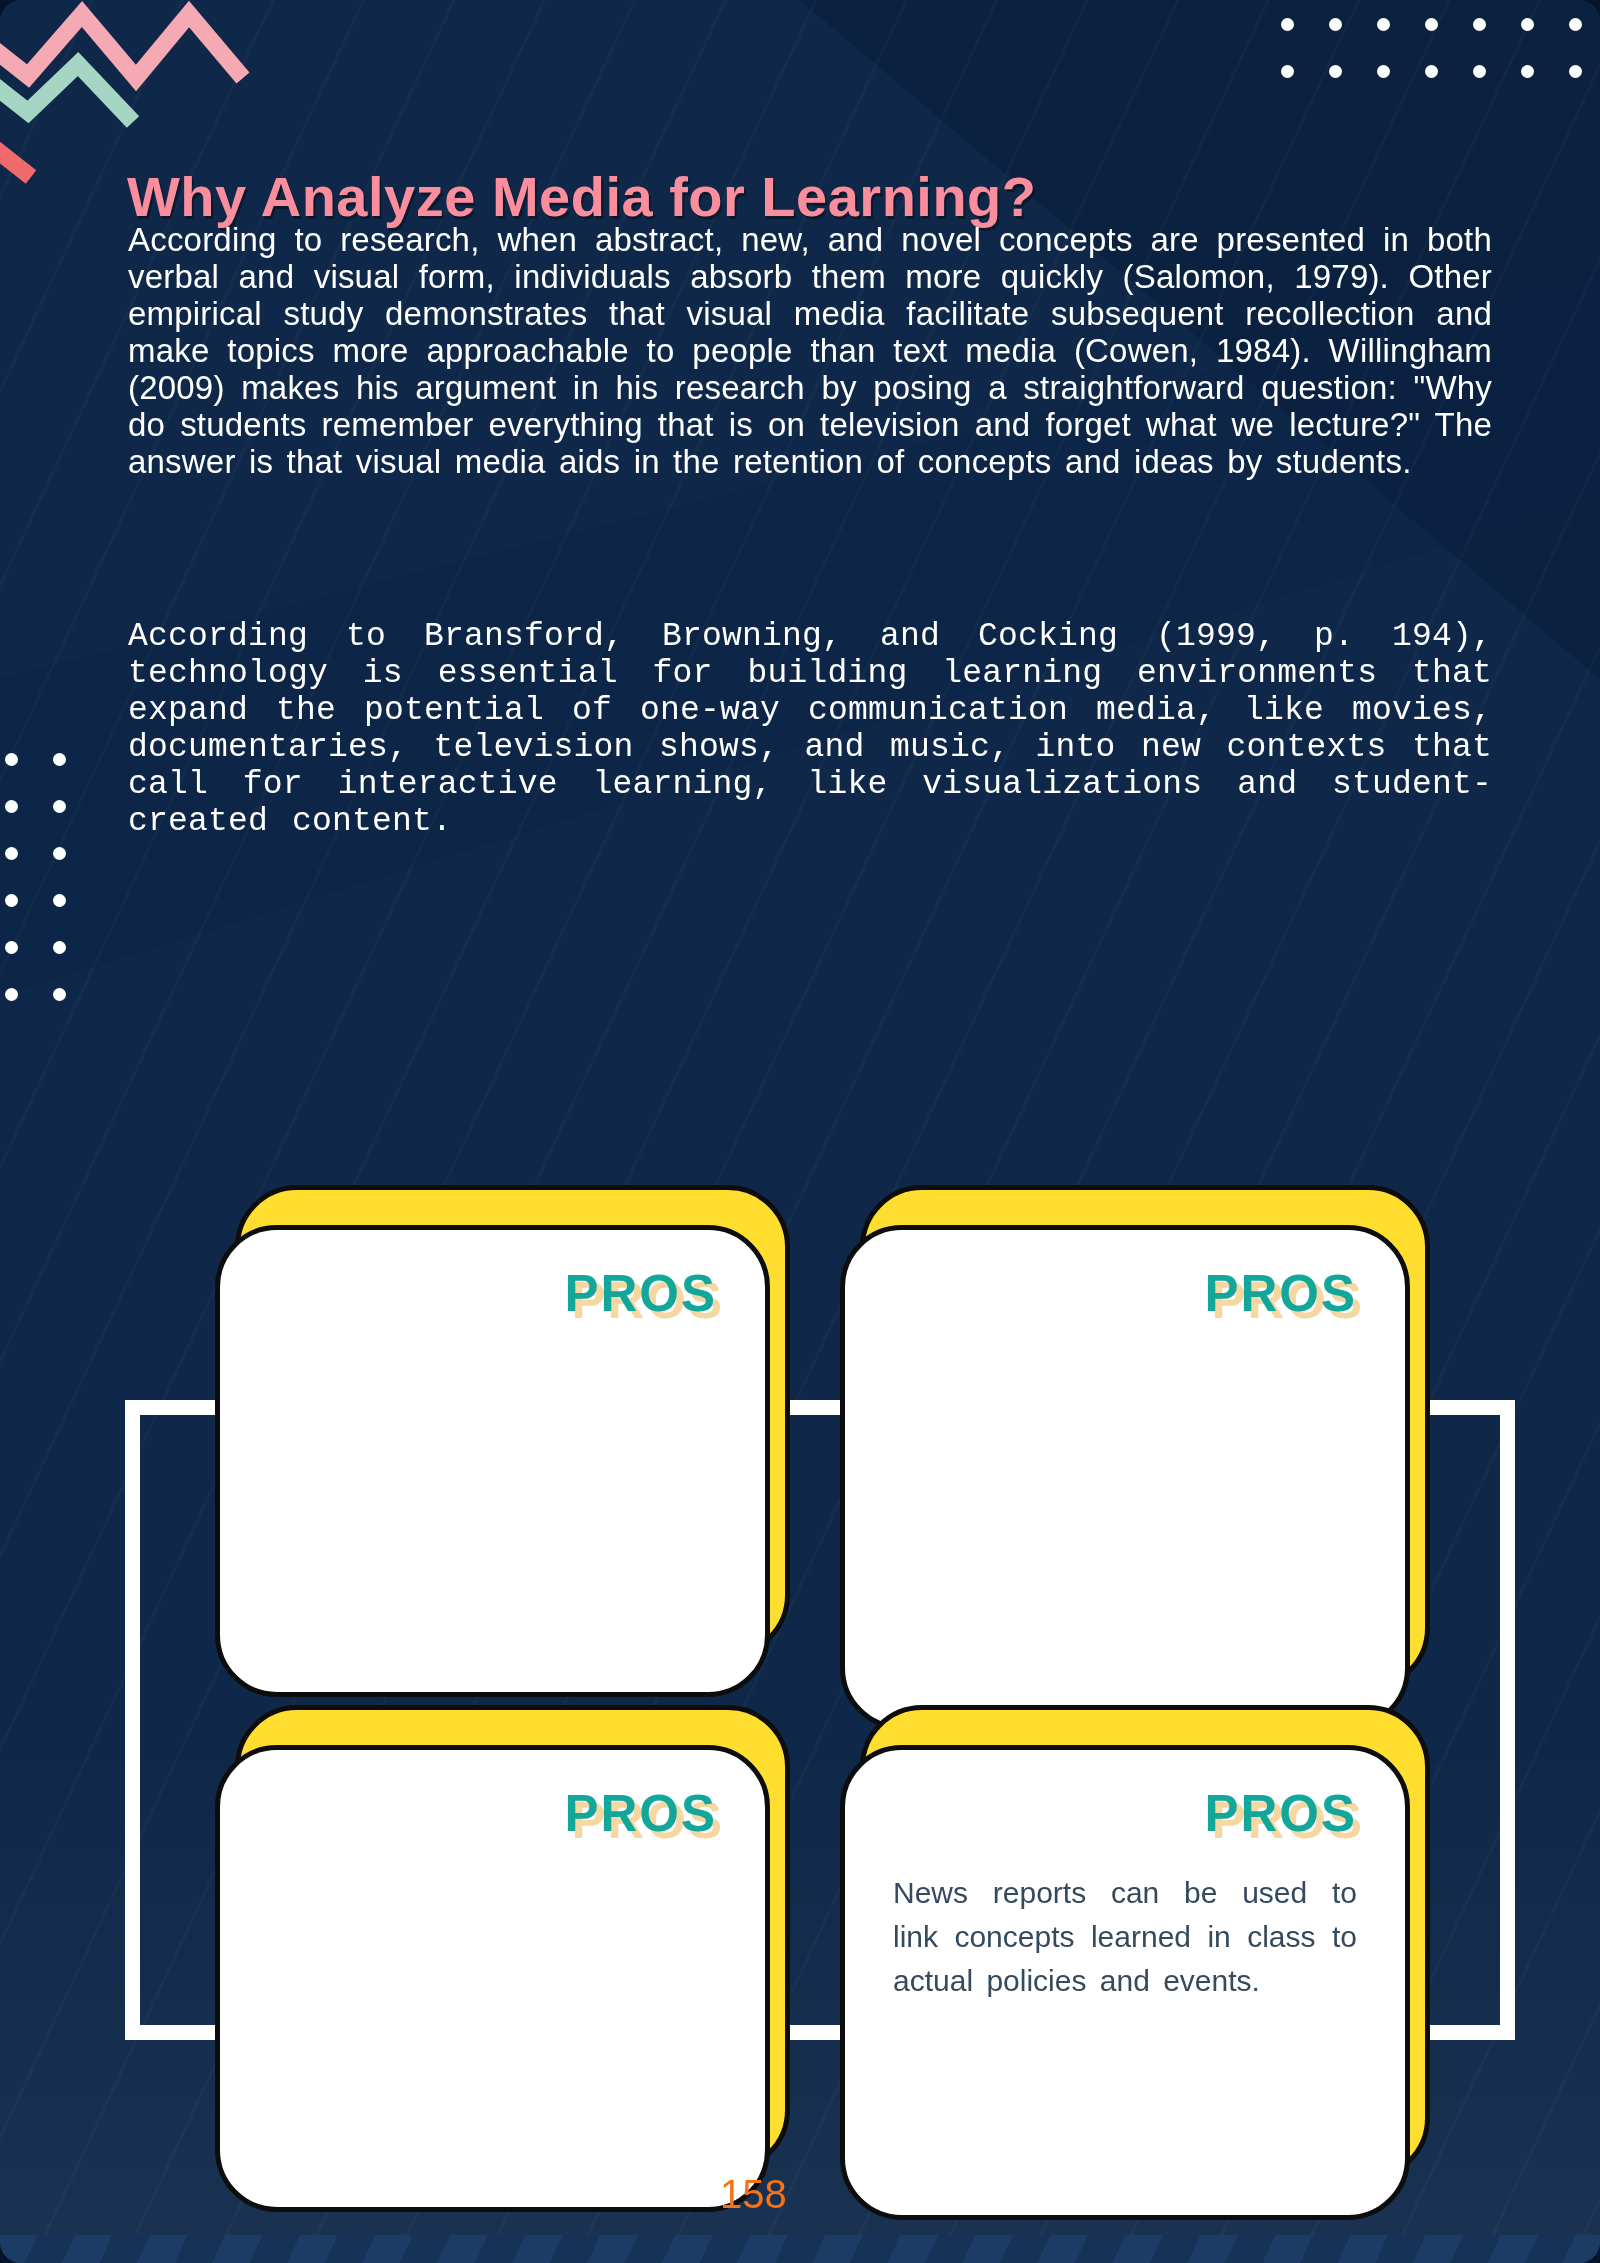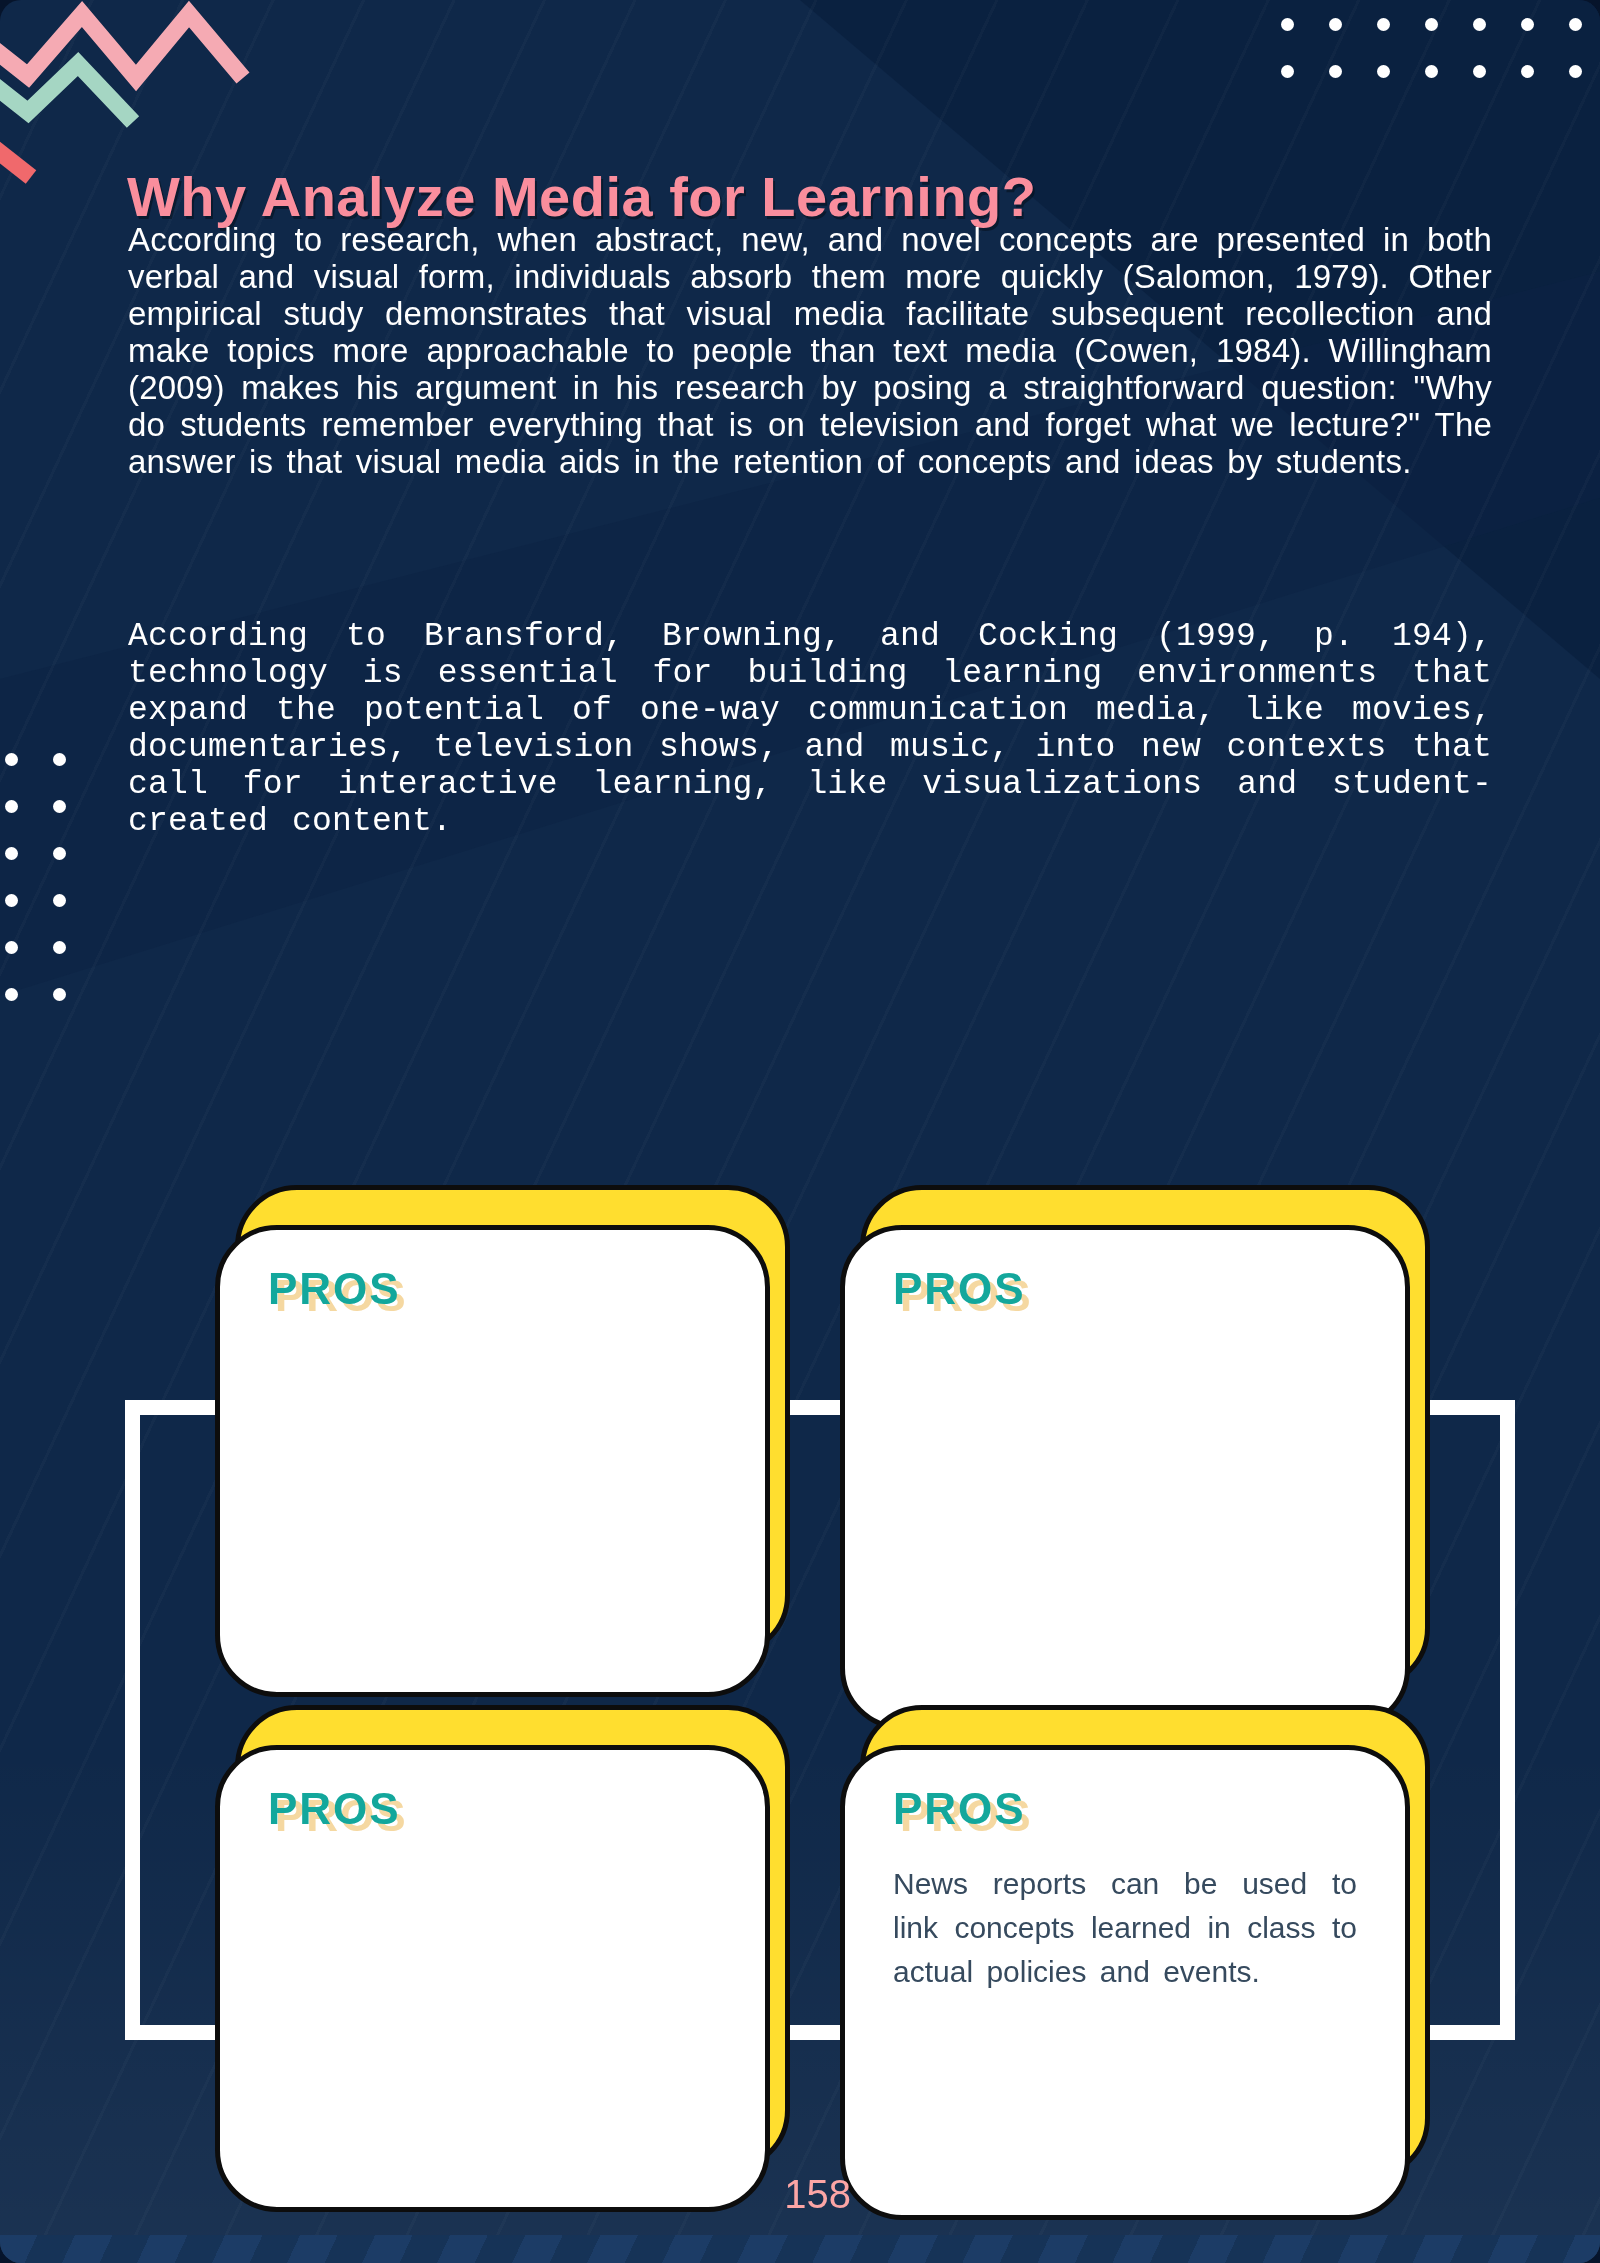--- a/index.html
+++ b/index.html
@@ -81,36 +81,36 @@
     position:absolute; inset:0;
     background:#ffffff; border:5px solid #0d0d0d; border-radius:62px;
     box-sizing:border-box; padding:30px 48px 20px;
   }
   .card-1 { left:215px; top:1225px; width:555px; height:472px; }
   .card-2 { left:840px; top:1225px; width:570px; height:505px; }
   .card-3 { left:215px; top:1745px; width:555px; height:467px; }
   .card-4 { left:840px; top:1745px; width:570px; height:475px; }
 
   .card-label {
-    display:block; text-align:left; margin-top:4px;
-    font-size:44px; font-weight:bold; letter-spacing:2px;
+    display:block; text-align:right; margin-top:4px;
+    font-size:51px; font-weight:bold; letter-spacing:2px;
     color: var(--c-card_label, #13a79c);
     text-shadow: 7px 7px 0 var(--c-card_label_shadow, #f5d8a1);
   }
   .card-text {
     margin:28px 0 0;
     font-size:30px; line-height:1.47; text-align:justify;
     word-spacing:5px; color: var(--c-card_body, #364a5e);
   }
   .card-3 .card-text { margin-top:16px; }
   .card-4 .card-text { }
 
   .page-number {
-    position:absolute; left:755px; top:2172px; width:96px;
-    text-align:right; font-size:40px; color:#fca5a5;
+    position:absolute; left:720px; top:2172px; width:96px;
+    text-align:left; font-size:40px; color:#f97316;
   }
 </style>
 </head>
 <body>
 
 <div class="page">
 
   <div class="bg-shape-tr"></div>
   <div class="bg-shape-band"></div>
   <div class="bg-shape-bottom"></div>

